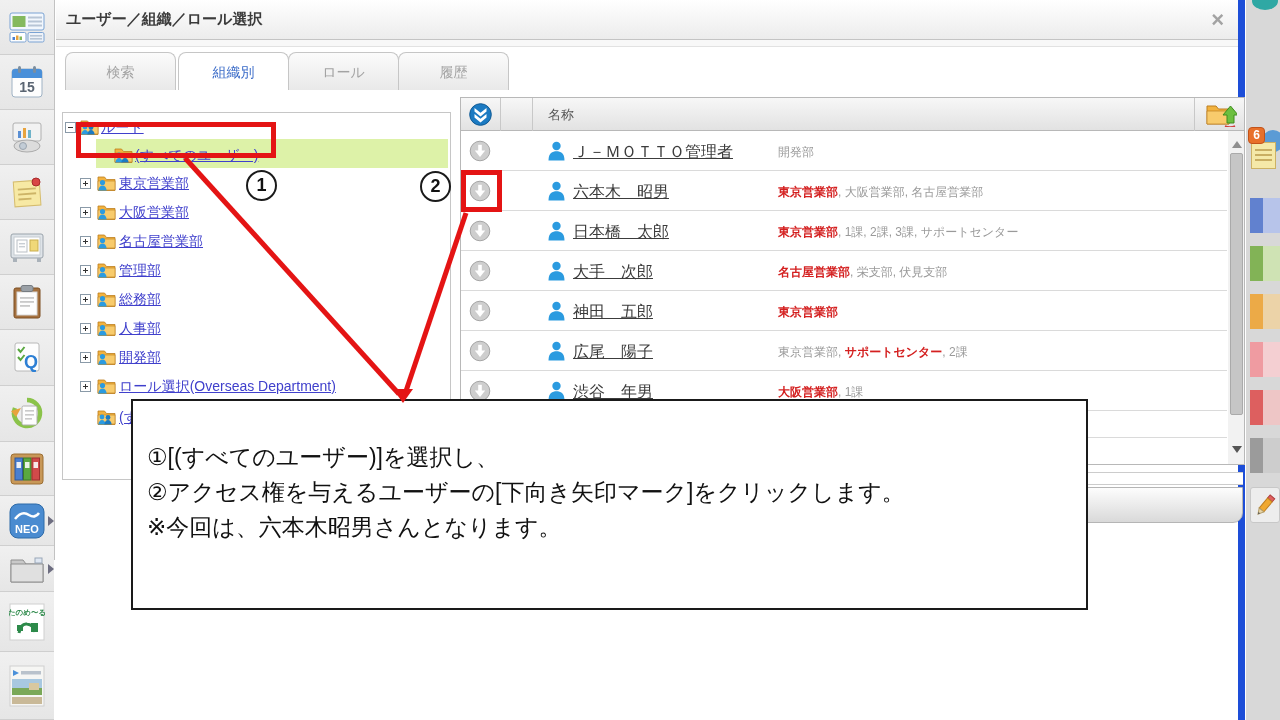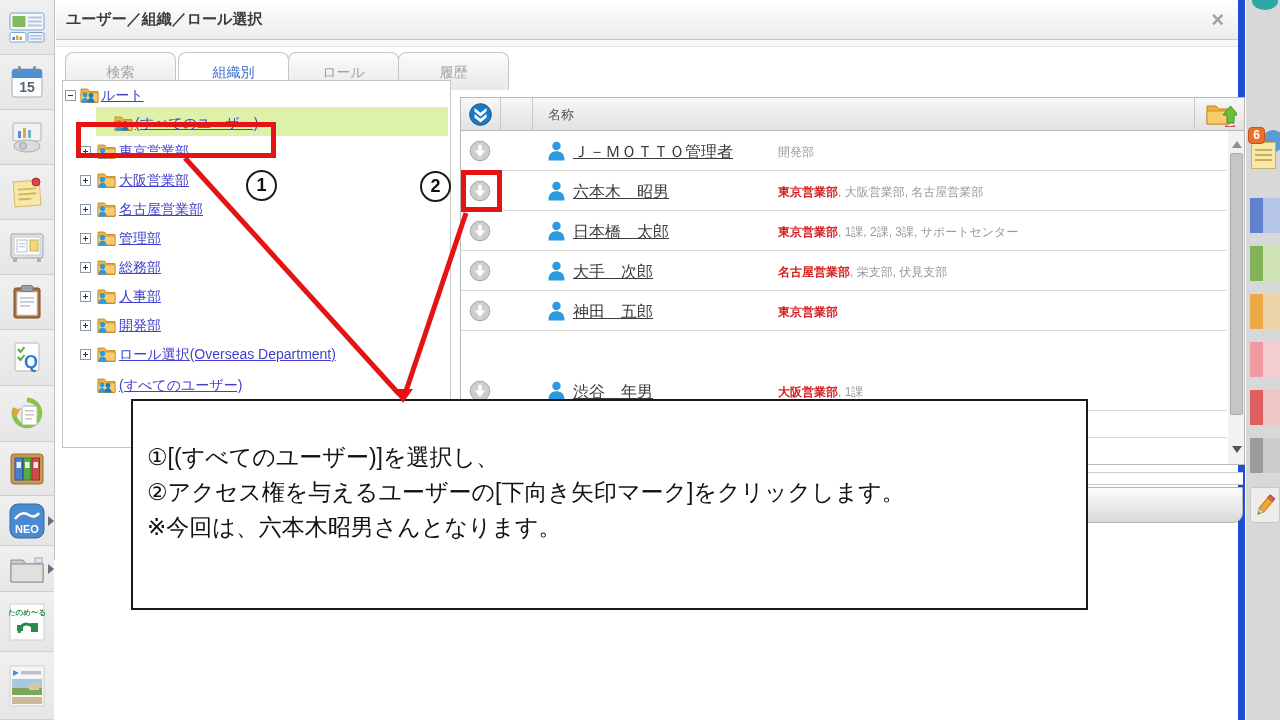--- a/index.html
+++ b/index.html
@@ -27,21 +27,21 @@
   #dlg-substrip { position:absolute; left:0; top:40px; width:100%; height:7px;
     background:#f8f8f8; border-bottom:1px solid #e2e2e2; }
 
   .tab { position:absolute; top:52px; width:111px; height:38px; line-height:38px;
     text-align:center; font-size:14px; color:#a3a3a3;
     border:1px solid #c6c6c6; border-bottom:none; border-radius:8px 8px 0 0;
     background:linear-gradient(#fbfbfb,#e9e9e9); cursor:pointer; }
   .tab.active { background:#fff; color:#3a6bc8; }
 
   
-  #tree-panel { position:absolute; left:6px; top:80px; width:389px; height:368px;
+  #tree-panel { position:absolute; left:6px; top:112px; width:389px; height:368px;
     background:#fff; border:1px solid #c6c6c6; overflow:hidden; }
   .tree-item { position:absolute; left:0; width:100%; height:27px; font-size:14px; white-space:nowrap; }
   .tree-item a { color:#4040cc; text-decoration:underline; cursor:pointer; }
   .tree-hl { position:absolute; left:33px; right:2px; top:26px; height:29px; background:#ddf2a8; }
   .expando { position:absolute; top:7px; width:11px; height:11px; background:#fff;
     border:1px solid #8a9aa8; cursor:pointer; }
   .expando i { position:absolute; left:2px; top:4px; width:5px; height:1px; background:#333; }
   .expando.plus b { position:absolute; left:4px; top:2px; width:1px; height:5px; background:#333; }
   .tree-ico { position:absolute; top:4px; }
   .tree-label { position:absolute; top:4px; }
@@ -520,20 +520,33 @@
    <rect x="9.2" y="4.8" width="3.6" height="7" fill="#fff"></rect>
    <polygon points="5.8,10.5 16.2,10.5 11,17" fill="#fff"></polygon>
               </svg></span>
             <span class="uicon"><svg width="19" height="20" viewBox="0 0 19 20">
    <circle cx="9.5" cy="5" r="4.2" fill="#2b9be0"></circle>
    <path d="M1.5 19.5 C1.5 12 5.5 10.3 9.5 10.3 C13.5 10.3 17.5 12 17.5 19.5 Z" fill="#2b9be0"></path>
               </svg></span>
             <a class="uname">神田　五郎</a>
             <span class="udepts"><span class="em">東京営業部</span></span>
           </div>
+          <div class="lrow" style="top: 200px;">
+            <span class="arrow-btn"><svg width="22" height="22" viewBox="0 0 22 22">
+   <circle cx="11" cy="11" r="9.8" fill="#cecece" stroke="#a5a5a5"></circle>
+   <rect x="9.2" y="4.8" width="3.6" height="7" fill="#fff"></rect>
+   <polygon points="5.8,10.5 16.2,10.5 11,17" fill="#fff"></polygon>
+              </svg></span>
+            <span class="uicon"><svg width="19" height="20" viewBox="0 0 19 20">
+   <circle cx="9.5" cy="5" r="4.2" fill="#2b9be0"></circle>
+   <path d="M1.5 19.5 C1.5 12 5.5 10.3 9.5 10.3 C13.5 10.3 17.5 12 17.5 19.5 Z" fill="#2b9be0"></path>
+              </svg></span>
+            <a class="uname">広尾　陽子</a>
+            <span class="udepts"><span>東京営業部, </span><span class="em">サポートセンター</span><span>, 2課</span></span>
+          </div>
           <div class="lrow" style="top: 240px;">
             <span class="arrow-btn"><svg width="22" height="22" viewBox="0 0 22 22">
    <circle cx="11" cy="11" r="9.8" fill="#cecece" stroke="#a5a5a5"></circle>
    <rect x="9.2" y="4.8" width="3.6" height="7" fill="#fff"></rect>
    <polygon points="5.8,10.5 16.2,10.5 11,17" fill="#fff"></polygon>
               </svg></span>
             <span class="uicon"><svg width="19" height="20" viewBox="0 0 19 20">
    <circle cx="9.5" cy="5" r="4.2" fill="#2b9be0"></circle>
    <path d="M1.5 19.5 C1.5 12 5.5 10.3 9.5 10.3 C13.5 10.3 17.5 12 17.5 19.5 Z" fill="#2b9be0"></path>
               </svg></span>

